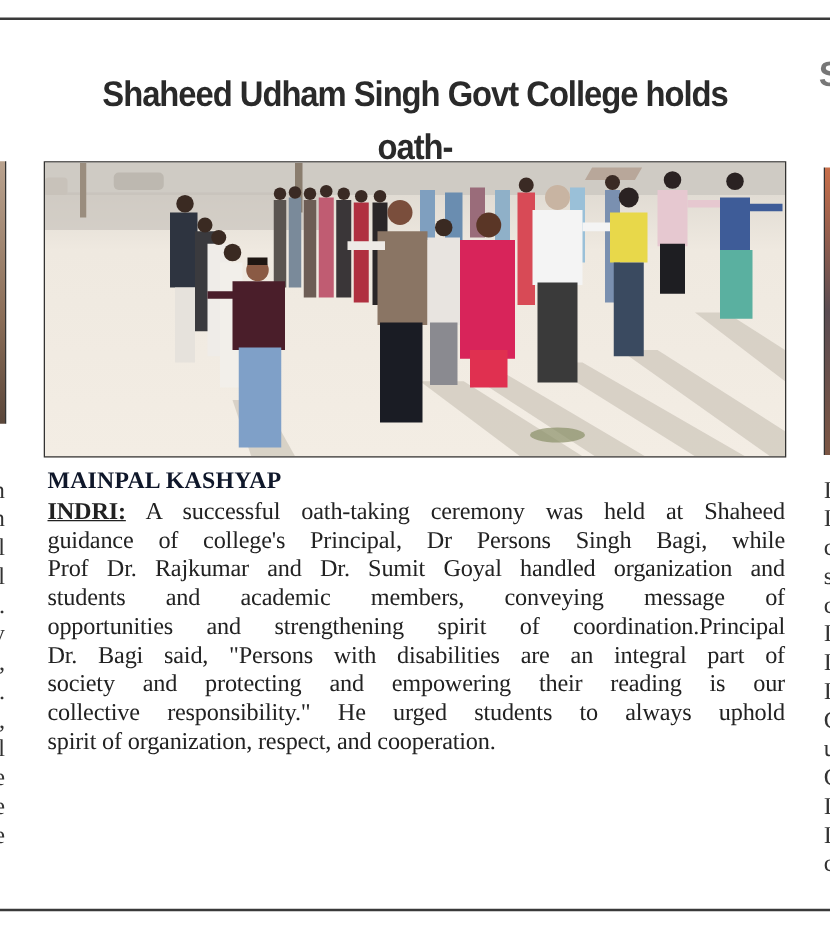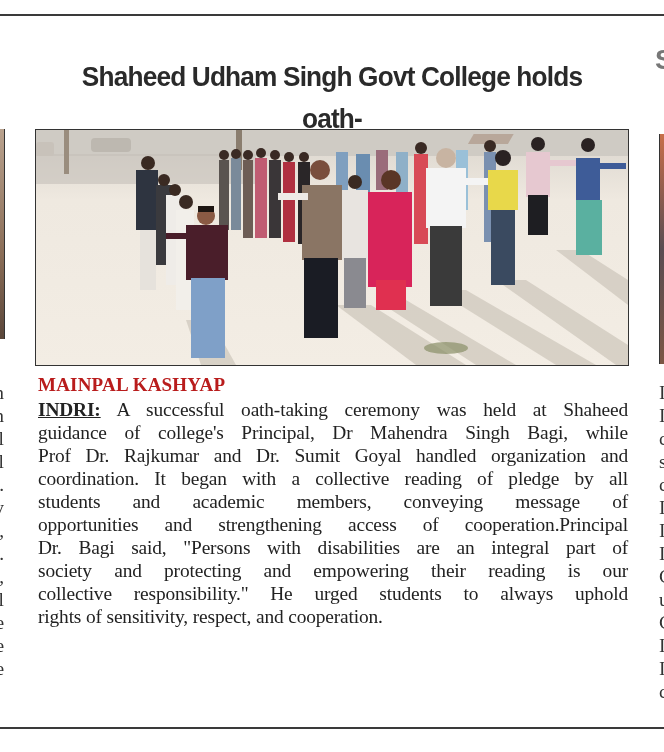--- a/index.html
+++ b/index.html
@@ -30,21 +30,21 @@
   .left-photo-sliver {
     position:absolute; left:0; top:129px; width:4px; height:210px;
     background:linear-gradient(#b9a28e, #8a6d57 60%, #5a463a); border-right:1px solid #333;
   }
   .right-photo-sliver {
     position:absolute; left:659px; top:134px; width:5px; height:230px;
     background:linear-gradient(#c86f4a, #5a4c52 50%, #7c5644); border-left:1px solid #333;
   }
 
   .byline {
-    position:absolute; left:38px; top:374px; font-weight:bold; font-size:19px; color:#b91c1c;
+    position:absolute; left:38px; top:374px; font-weight:bold; font-size:19px; color:#0f172a;
     letter-spacing:0.2px;
   }
   .article {
     position:absolute; left:38px; top:398px; width:590px; font-size:19.4px; line-height:23px;
     text-align:justify; color:#222; letter-spacing:-0.15px;
   }
   .article .dateline { font-weight:bold;text-decoration:underline; }
   .article .line { display:block; text-align:justify; text-align-last:justify; white-space:nowrap; }
   .article .line.last { text-align-last:left; }
 
@@ -188,29 +188,28 @@
     </g>
 
     <ellipse cx="410" cy="218" rx="22" ry="6" fill="#8a9068" opacity="0.7"></ellipse>
   </svg>
 </div>
 
 <div class="byline">MAINPAL KASHYAP</div>
 
 <div class="article">
   <span class="line"><span class="dateline">INDRI:</span><span> A successful oath-taking ceremony was held at Shaheed</span></span>
-  <span class="line">guidance of college's Principal, Dr Mahendra Singh Bagi, while</span>
+  <span class="line">guidance of college's Principal, Dr Persons Singh Bagi, while</span>
   <span class="line">Prof Dr. Rajkumar and Dr. Sumit Goyal handled organization and</span>
-  <span class="line">coordination. It began with a collective reading of pledge by all</span>
   <span class="line">students and academic members, conveying message of</span>
-  <span class="line">opportunities and strengthening access of cooperation.Principal</span>
+  <span class="line">opportunities and strengthening spirit of coordination.Principal</span>
   <span class="line">Dr. Bagi said, "Persons with disabilities are an integral part of</span>
   <span class="line">society and protecting and empowering their reading is our</span>
   <span class="line">collective responsibility." He urged students to always uphold</span>
-  <span class="line last">rights of sensitivity, respect, and cooperation.</span>
+  <span class="line last">spirit of organization, respect, and cooperation.</span>
 </div>
 
 <div class="left-col-sliver" id="leftSliver">n
 n
 l
 l
 .
 y
 ,
 .

